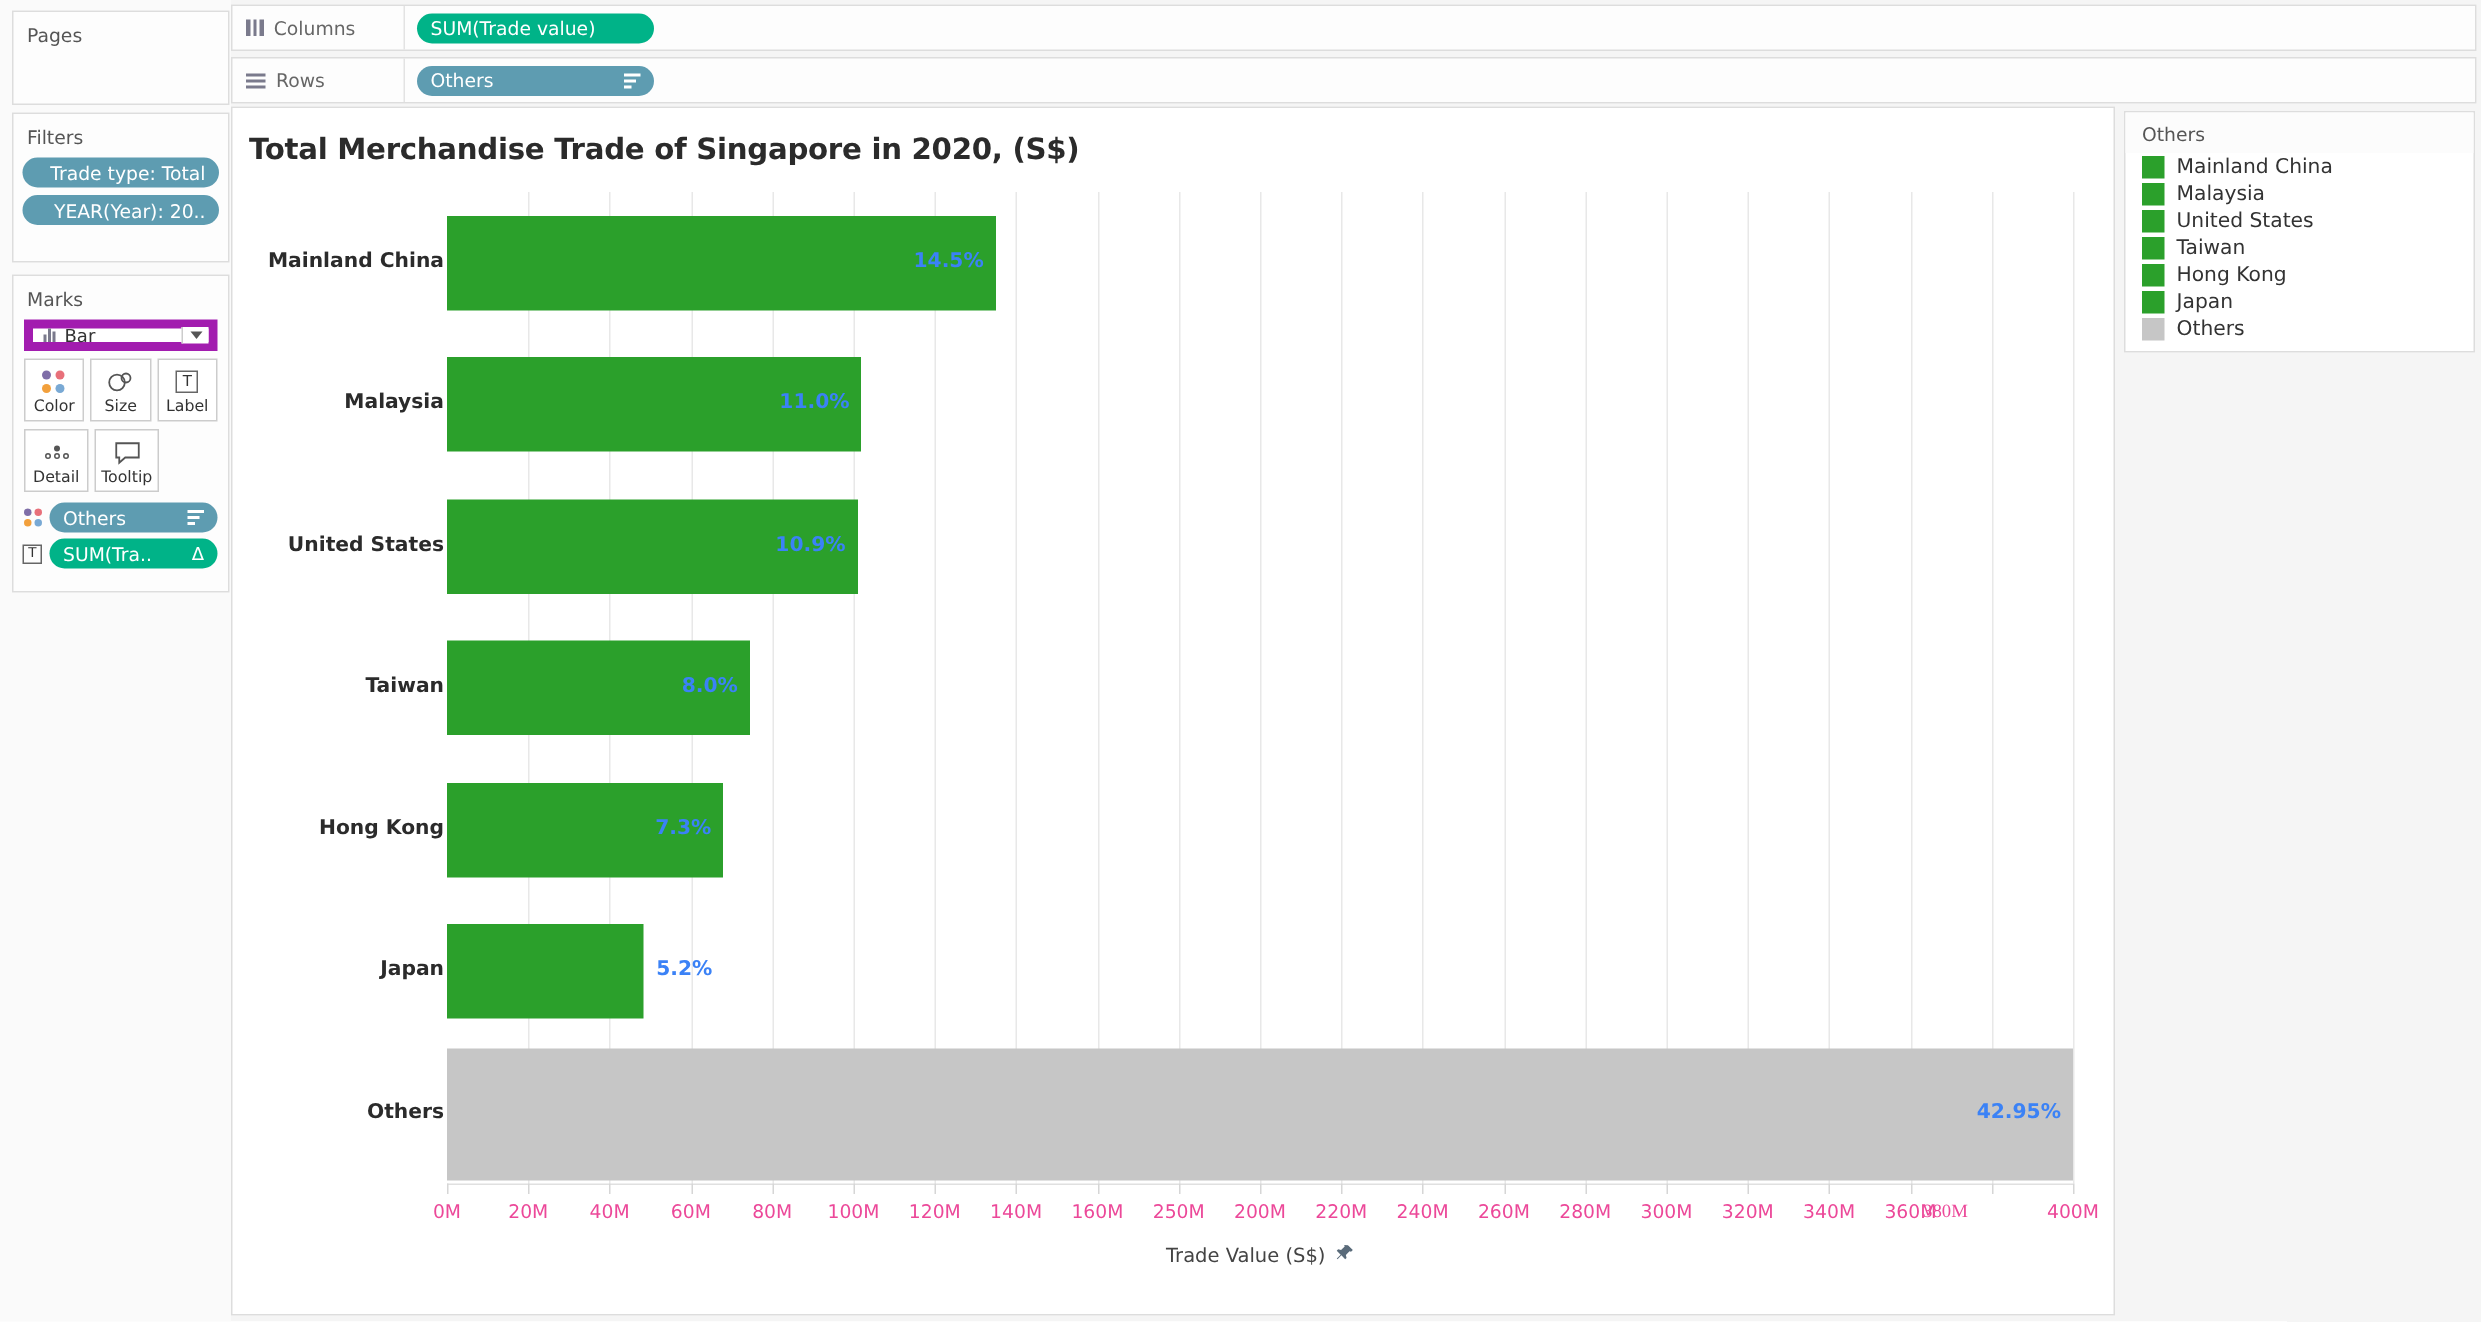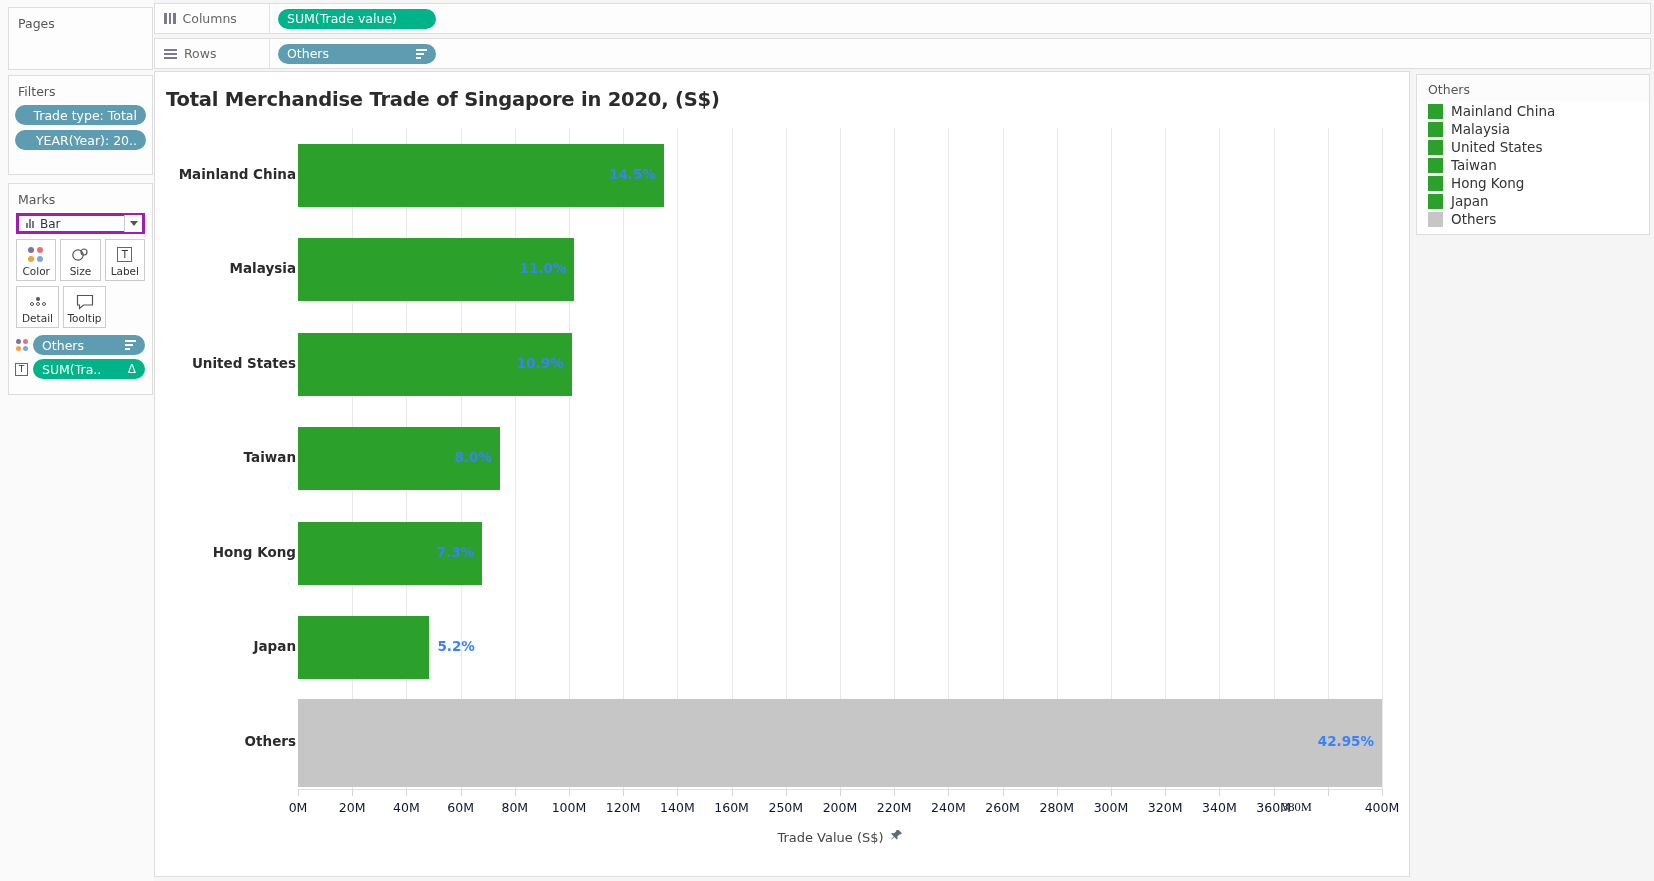--- a/index.html
+++ b/index.html
@@ -27,21 +27,21 @@
     font-size: 12.5px; padding: 0 9px; white-space: nowrap;
     overflow: hidden; cursor: default;
   }
   .pill-blue  { background: #5e9cb1; }
   .pill-green { background: #00b388; }
 
   .filters-card .pill { margin: 0 6px 5px 6px; justify-content: flex-end; }
 
   
   .marks-type {
-    margin: 0 7px; height: 21px; border: 3px solid #a21caf; background: #fff;
+    margin: 0 7px; height: 21px; border: 6px solid #a21caf; background: #fff;
     display: flex; align-items: center; font-size: 12px; color: #333;
     position: relative;
   }
   .marks-type .mt-icon { margin: 0 6px 0 7px; display:flex; align-items:flex-end; gap:1px; height:9px; }
   .marks-type .mt-icon i { display:block; width:2px; background:#7a7a8c; }
   .marks-type .caret {
     position: absolute; right: 0; top: -1px; bottom: -1px; width: 18px;
     border-left: 1px solid #ccc; background: #fff;
     display: flex; align-items: center; justify-content: center;
   }
@@ -97,21 +97,21 @@
 
   .rowband { position: absolute; left: 0; right: 0; height: 94.4px; }
   .bar { position: absolute; top: 16px; height: 63px; left: 0; }
   .bar.gray { top: 4px; height: 88px; }
   .bar-label { position: absolute; top: 38px; font-size: 13.5px; font-weight: bold; color: #3b82f6; }
   .row-head { position: absolute; right: 1086px; width: 135px; text-align: right; top: 38px; font-size: 13.5px; font-weight: bold; color: #2b2b2b; white-space: nowrap; }
 
   .axis { position: absolute; left: 143px; width: 1084px; top: 661px; height: 1px; }
   .axis-line { position: absolute; left: 0; right: 0; top: 0; height: 1px; background: #e0e0e0; }
   .tick { position: absolute; top: 0; width: 1px; height: 7px; background: #d6d6d6; }
-  .tick-label { position: absolute; top: 11px; transform: translateX(-50%); font-size: 12.5px; color: #0f172a; white-space: nowrap; }
+  .tick-label { position: absolute; top: 11px; transform: translateX(-50%); font-size: 12.5px; color: #ec4899; white-space: nowrap; }
   .axis-title { position: absolute; top: 40px; left: 0; width: 1084px; text-align: center; font-size: 13px; color: #444; display: flex; align-items: center; justify-content: center; gap: 6px; }
 
   
   .legend { position: absolute; left: 1416px; top: 74px; width: 234px; border: 1px solid #ddd; background: #fff; }
   .legend-title { font-size: 12.5px; color: #555; padding: 7px 0 5px 11px; background: #fcfcfc; }
   .legend-item { display: flex; align-items: center; gap: 8px; padding: 1px 0 1px 11px; font-size: 13.5px; color: #333; }
   .legend-sw { width: 15px; height: 15px; flex: 0 0 15px; }
 </style>
 </head>
 <body>

